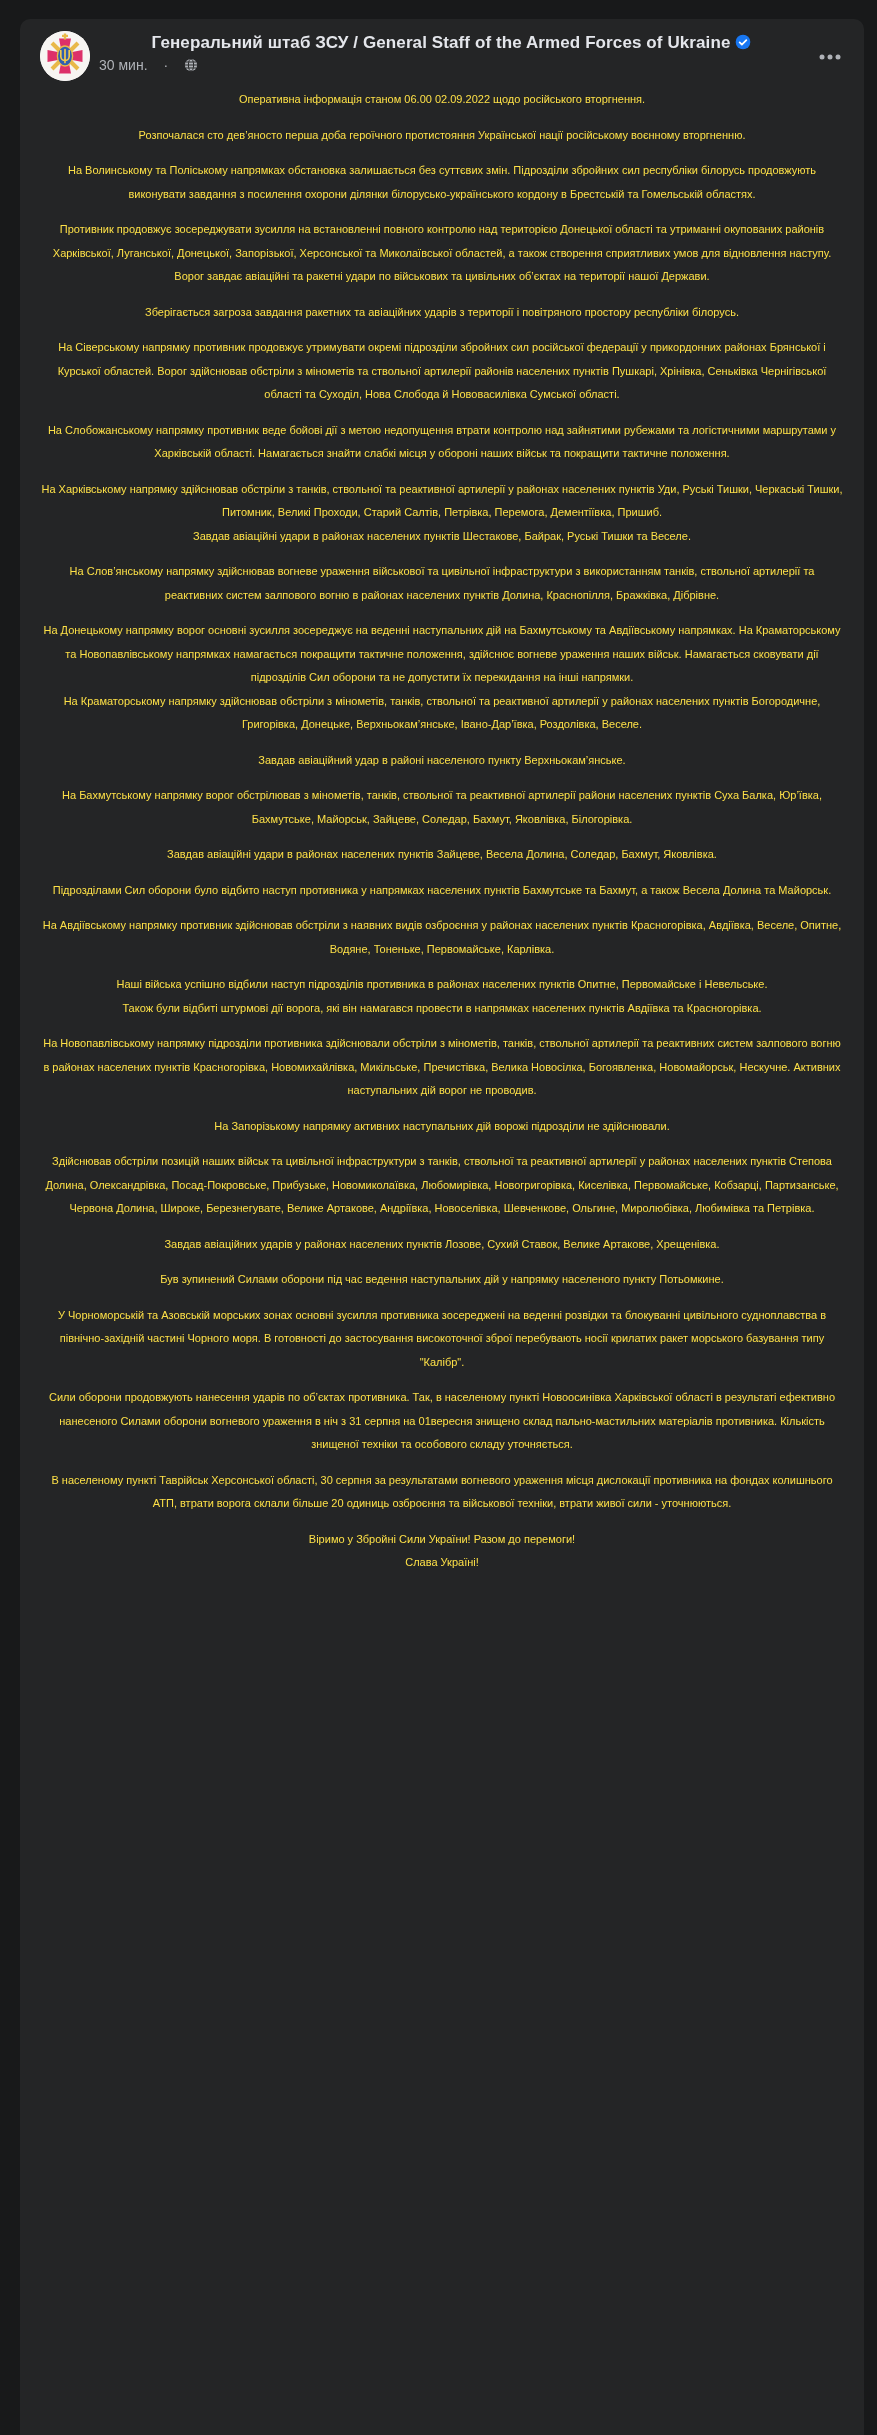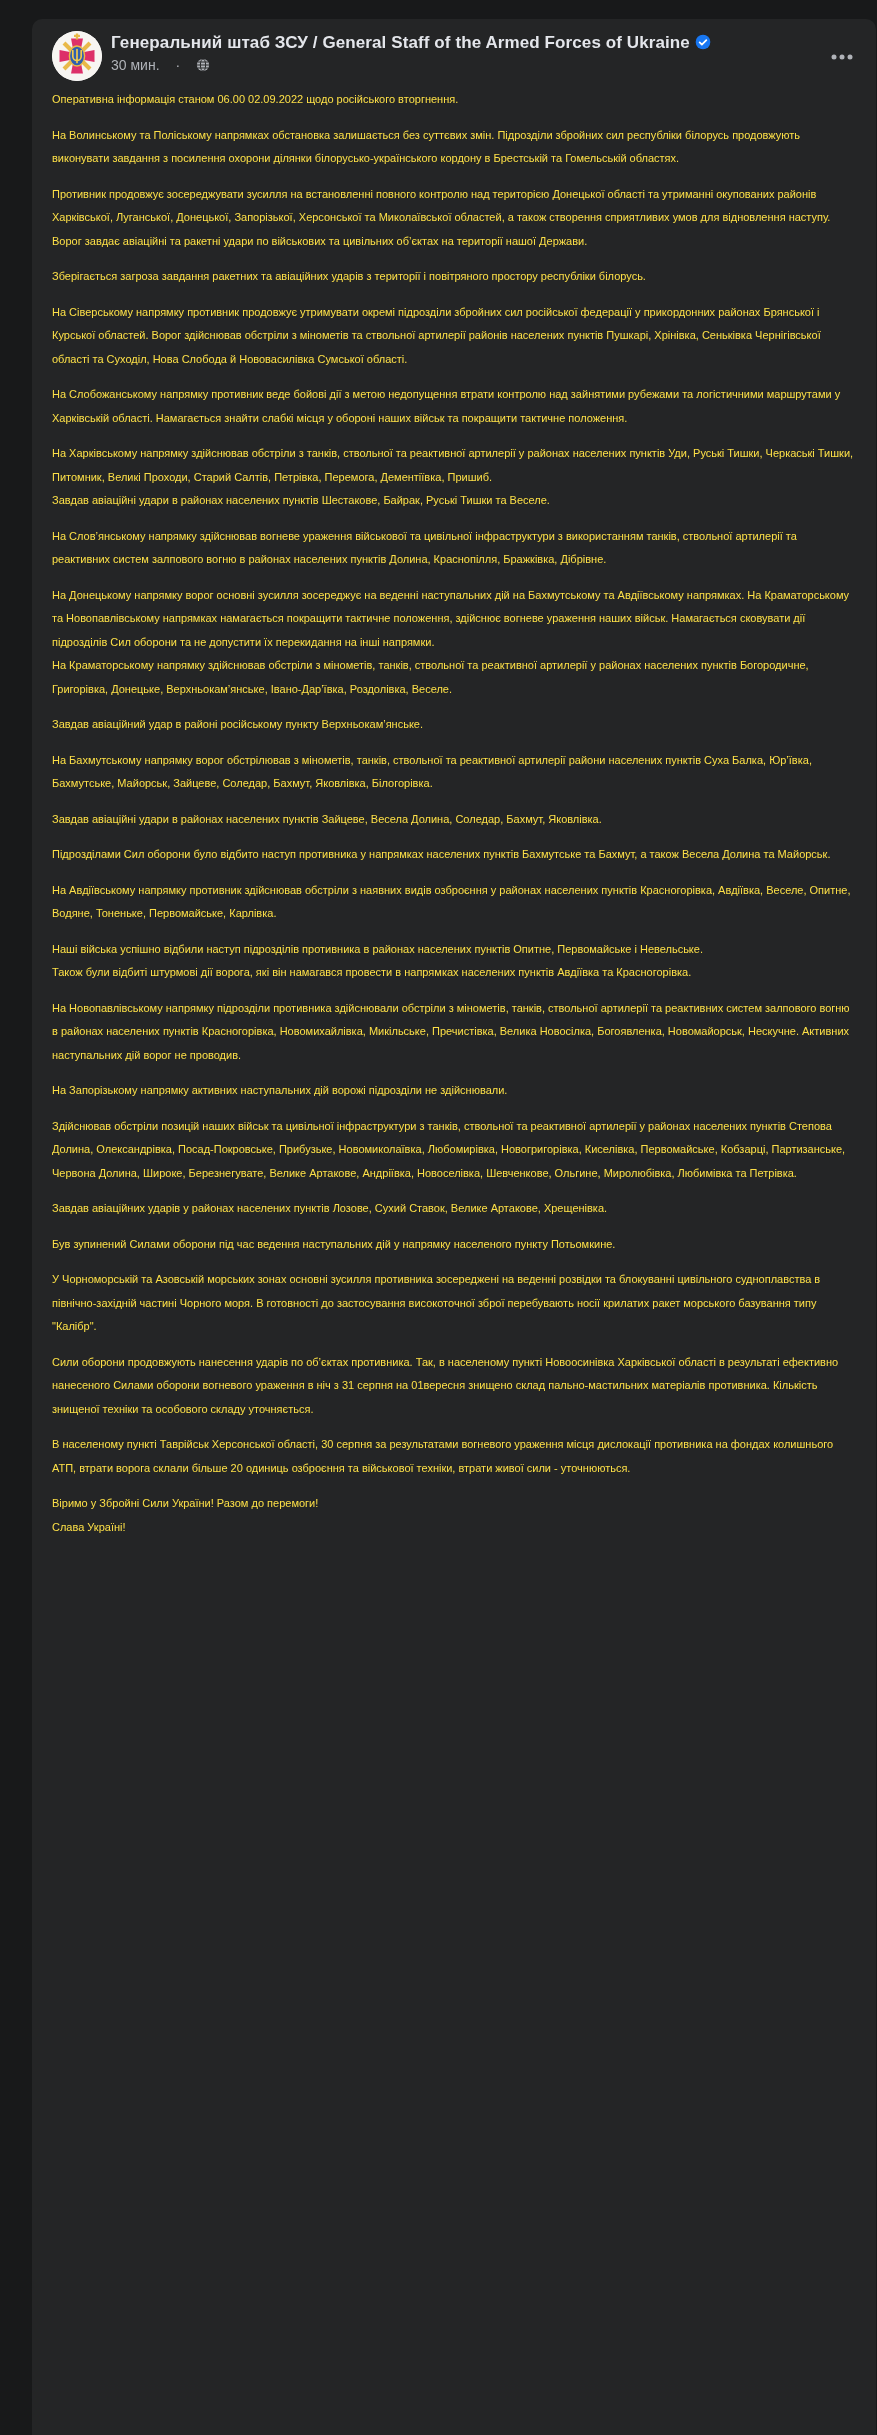--- a/index.html
+++ b/index.html
@@ -3,23 +3,24 @@
 <meta charset="utf-8">
 <style>
   html,body{margin:0;padding:0;}
   body{
     width:877px;height:2435px;overflow:hidden;
     background:#18191a;
     font-family:"Liberation Sans",sans-serif;
   }
   .page{position:relative;width:877px;height:2435px;background:#18191a;}
   .post-card{
-    position:absolute;left:32px;top:19px;width:844px;height:2416px;
+    position:absolute;left:20px;top:19px;width:844px;height:2416px;
     background:#242526;border-radius:10px 10px 0 0;overflow:hidden;
     box-sizing:border-box;
+    text-align:center;
   }
   .post-header{display:flex;align-items:flex-start;padding:12px 16px 0 20px;}
   .avatar{
     width:50px;height:50px;border-radius:50%;overflow:hidden;flex:none;
     cursor:pointer;background:#fff;
   }
   .avatar svg{display:block;width:50px;height:50px;}
   .header-text{margin-left:9px;flex:1;min-width:0;padding-top:1px;}
   .title-row{line-height:21px;}
   .page-name{
@@ -96,32 +97,33 @@
         <svg width="22" height="6" viewBox="0 0 22 6">
           <circle cx="3" cy="3" r="2.5" fill="#b0b3b8"></circle>
           <circle cx="11" cy="3" r="2.5" fill="#b0b3b8"></circle>
           <circle cx="19" cy="3" r="2.5" fill="#b0b3b8"></circle>
         </svg>
       </button>
     </header>
 
     <div class="post-body">
       <p>Оперативна інформація станом 06.00 02.09.2022 щодо російського вторгнення.</p>
+      <p>Розпочалася сто дев’яносто перша доба героїчного протистояння Української нації російському воєнному вторгненню.</p>
       <p>На Волинському та Поліському напрямках обстановка залишається без суттєвих змін. Підрозділи збройних сил республіки білорусь продовжують виконувати завдання з посилення охорони ділянки білорусько-українського кордону в Брестській та Гомельській областях.</p>
       <p>Противник продовжує зосереджувати зусилля на встановленні повного контролю над територією Донецької області та утриманні окупованих районів Харківської, Луганської, Донецької, Запорізької, Херсонської та Миколаївської областей, а також створення сприятливих умов для відновлення наступу.
 Ворог завдає авіаційні та ракетні удари по військових та цивільних об’єктах на території нашої Держави.</p>
       <p>Зберігається загроза завдання ракетних та авіаційних ударів з території і повітряного простору республіки білорусь.</p>
       <p>На Сіверському напрямку противник продовжує утримувати окремі підрозділи збройних сил російської федерації у прикордонних районах Брянської і Курської областей. Ворог здійснював обстріли з мінометів та ствольної артилерії районів населених пунктів Пушкарі, Хрінівка, Сеньківка Чернігівської області та Суходіл, Нова Слобода й Нововасилівка Сумської області.</p>
       <p>На Слобожанському напрямку противник веде бойові дії з метою недопущення втрати контролю над зайнятими рубежами та логістичними маршрутами у Харківській області. Намагається знайти слабкі місця у обороні наших військ та покращити тактичне положення.</p>
       <p>На Харківському напрямку здійснював обстріли з танків, ствольної та реактивної артилерії у районах населених пунктів Уди, Руські Тишки, Черкаські Тишки, Питомник, Великі Проходи, Старий Салтів, Петрівка, Перемога, Дементіївка, Пришиб.
 Завдав авіаційні удари в районах населених пунктів Шестакове, Байрак, Руські Тишки та Веселе.</p>
       <p>На Слов’янському напрямку здійснював вогневе ураження військової та цивільної інфраструктури з використанням танків, ствольної артилерії та реактивних систем залпового вогню в районах населених пунктів Долина, Краснопілля, Бражківка, Дібрівне.</p>
       <p>На Донецькому напрямку ворог основні зусилля зосереджує на веденні наступальних дій на Бахмутському та Авдіївському напрямках. На Краматорському та Новопавлівському напрямках намагається покращити тактичне положення, здійснює вогневе ураження наших військ. Намагається сковувати дії підрозділів Сил оборони та не допустити їх перекидання на інші напрямки.
 На Краматорському напрямку здійснював обстріли з мінометів, танків, ствольної та реактивної артилерії у районах населених пунктів Богородичне, Григорівка, Донецьке, Верхньокам’янське, Івано-Дар’ївка, Роздолівка, Веселе.</p>
-      <p>Завдав авіаційний удар в районі російському пункту Верхньокам’янське.</p>
+      <p>Завдав авіаційний удар в районі населеного пункту Верхньокам’янське.</p>
       <p>На Бахмутському напрямку ворог обстрілював з мінометів, танків, ствольної та реактивної артилерії райони населених пунктів Суха Балка, Юр’ївка, Бахмутське, Майорськ, Зайцеве, Соледар, Бахмут, Яковлівка, Білогорівка.</p>
       <p>Завдав авіаційні удари в районах населених пунктів Зайцеве, Весела Долина, Соледар, Бахмут, Яковлівка.</p>
       <p>Підрозділами Сил оборони було відбито наступ противника у напрямках населених пунктів Бахмутське та Бахмут, а також Весела Долина та Майорськ.</p>
       <p>На Авдіївському напрямку противник здійснював обстріли з наявних видів озброєння у районах населених пунктів Красногорівка, Авдіївка, Веселе, Опитне, Водяне, Тоненьке, Первомайське, Карлівка.</p>
       <p>Наші війська успішно відбили наступ підрозділів противника в районах населених пунктів Опитне, Первомайське і Невельське.
 Також були відбиті штурмові дії ворога, які він намагався провести в напрямках населених пунктів Авдіївка та Красногорівка.</p>
       <p>На Новопавлівському напрямку підрозділи противника здійснювали обстріли з мінометів, танків, ствольної артилерії та реактивних систем залпового вогню в районах населених пунктів Красногорівка, Новомихайлівка, Микільське, Пречистівка, Велика Новосілка, Богоявленка, Новомайорськ, Нескучне. Активних наступальних дій ворог не проводив.</p>
       <p>На Запорізькому напрямку активних наступальних дій ворожі підрозділи не здійснювали.</p>
       <p>Здійснював обстріли позицій наших військ та цивільної інфраструктури з танків, ствольної та реактивної артилерії у районах населених пунктів Степова Долина, Олександрівка, Посад-Покровське, Прибузьке, Новомиколаївка, Любомирівка, Новогригорівка, Киселівка, Первомайське, Кобзарці, Партизанське, Червона Долина, Широке, Березнегувате, Велике Артакове, Андріївка, Новоселівка, Шевченкове, Ольгине, Миролюбівка, Любимівка та Петрівка.</p>
       <p>Завдав авіаційних ударів у районах населених пунктів Лозове, Сухий Ставок, Велике Артакове, Хрещенівка.</p>

